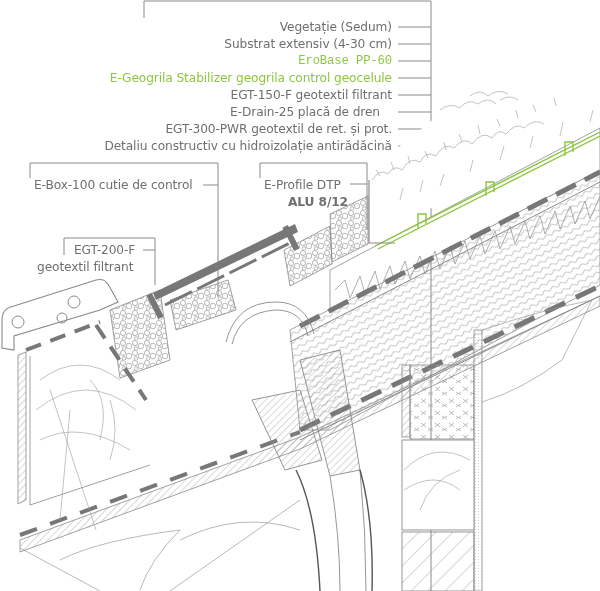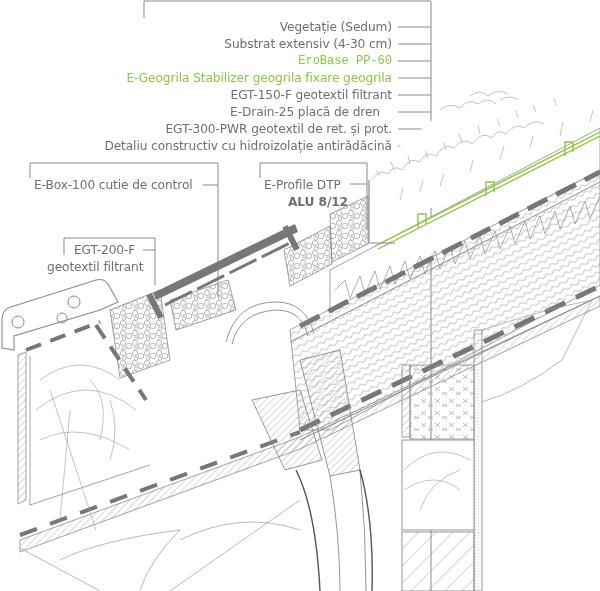--- a/index.html
+++ b/index.html
@@ -153,23 +153,23 @@
     <path d="M20 548 L100 591"></path>
     <path d="M60 560 q40 -20 120 -30 q-30 30 -40 60"></path>
     <path d="M180 540 q60 -30 120 -10"></path>
     <path d="M170 591 L300 500"></path>
   </g>
 </svg>
 
 <div class="lbl right" style="right:208px; top:19px;">Vegetație  (Sedum)</div>
 <div class="lbl right" style="right:208px; top:36px;">Substrat extensiv (4-30 cm)</div>
 <div class="lbl right green" style="right:208px; top:53px;font-family:Liberation Mono, monospace;">EroBase PP-60</div>
-<div class="lbl right green" style="right:208px; top:70px;">E-Geogrila Stabilizer geogrila fixare geogrila</div>
+<div class="lbl right green" style="right:208px; top:70px;">E-Geogrila Stabilizer geogrila control geocelule</div>
 <div class="lbl right" style="right:208px; top:87px;">EGT-150-F geotextil filtrant</div>
 <div class="lbl right" style="right:220px; top:104px;">E-Drain-25 placă de dren</div>
 <div class="lbl right" style="right:208px; top:121px;">EGT-300-PWR geotextil de ret. și prot.</div>
 <div class="lbl right" style="right:208px; top:138px;">Detaliu constructiv cu hidroizolație antirădăcină</div>
 
 <div class="lbl" style="left:34px; top:177px;">E-Box-100 cutie de control</div>
 <div class="lbl" style="left:264px; top:177px;">E-Profile DTP</div>
 <div class="lbl" style="left:288px; top:194px;font-weight:bold;">ALU 8/12</div>
 <div class="lbl" style="left:74px; top:242px;">EGT-200-F</div>
-<div class="lbl" style="left:37px; top:259px;margin-left:10px;">geotextil filtrant</div>
+<div class="lbl" style="left:37px; top:259px;">geotextil filtrant</div>
 
 </body></html>

